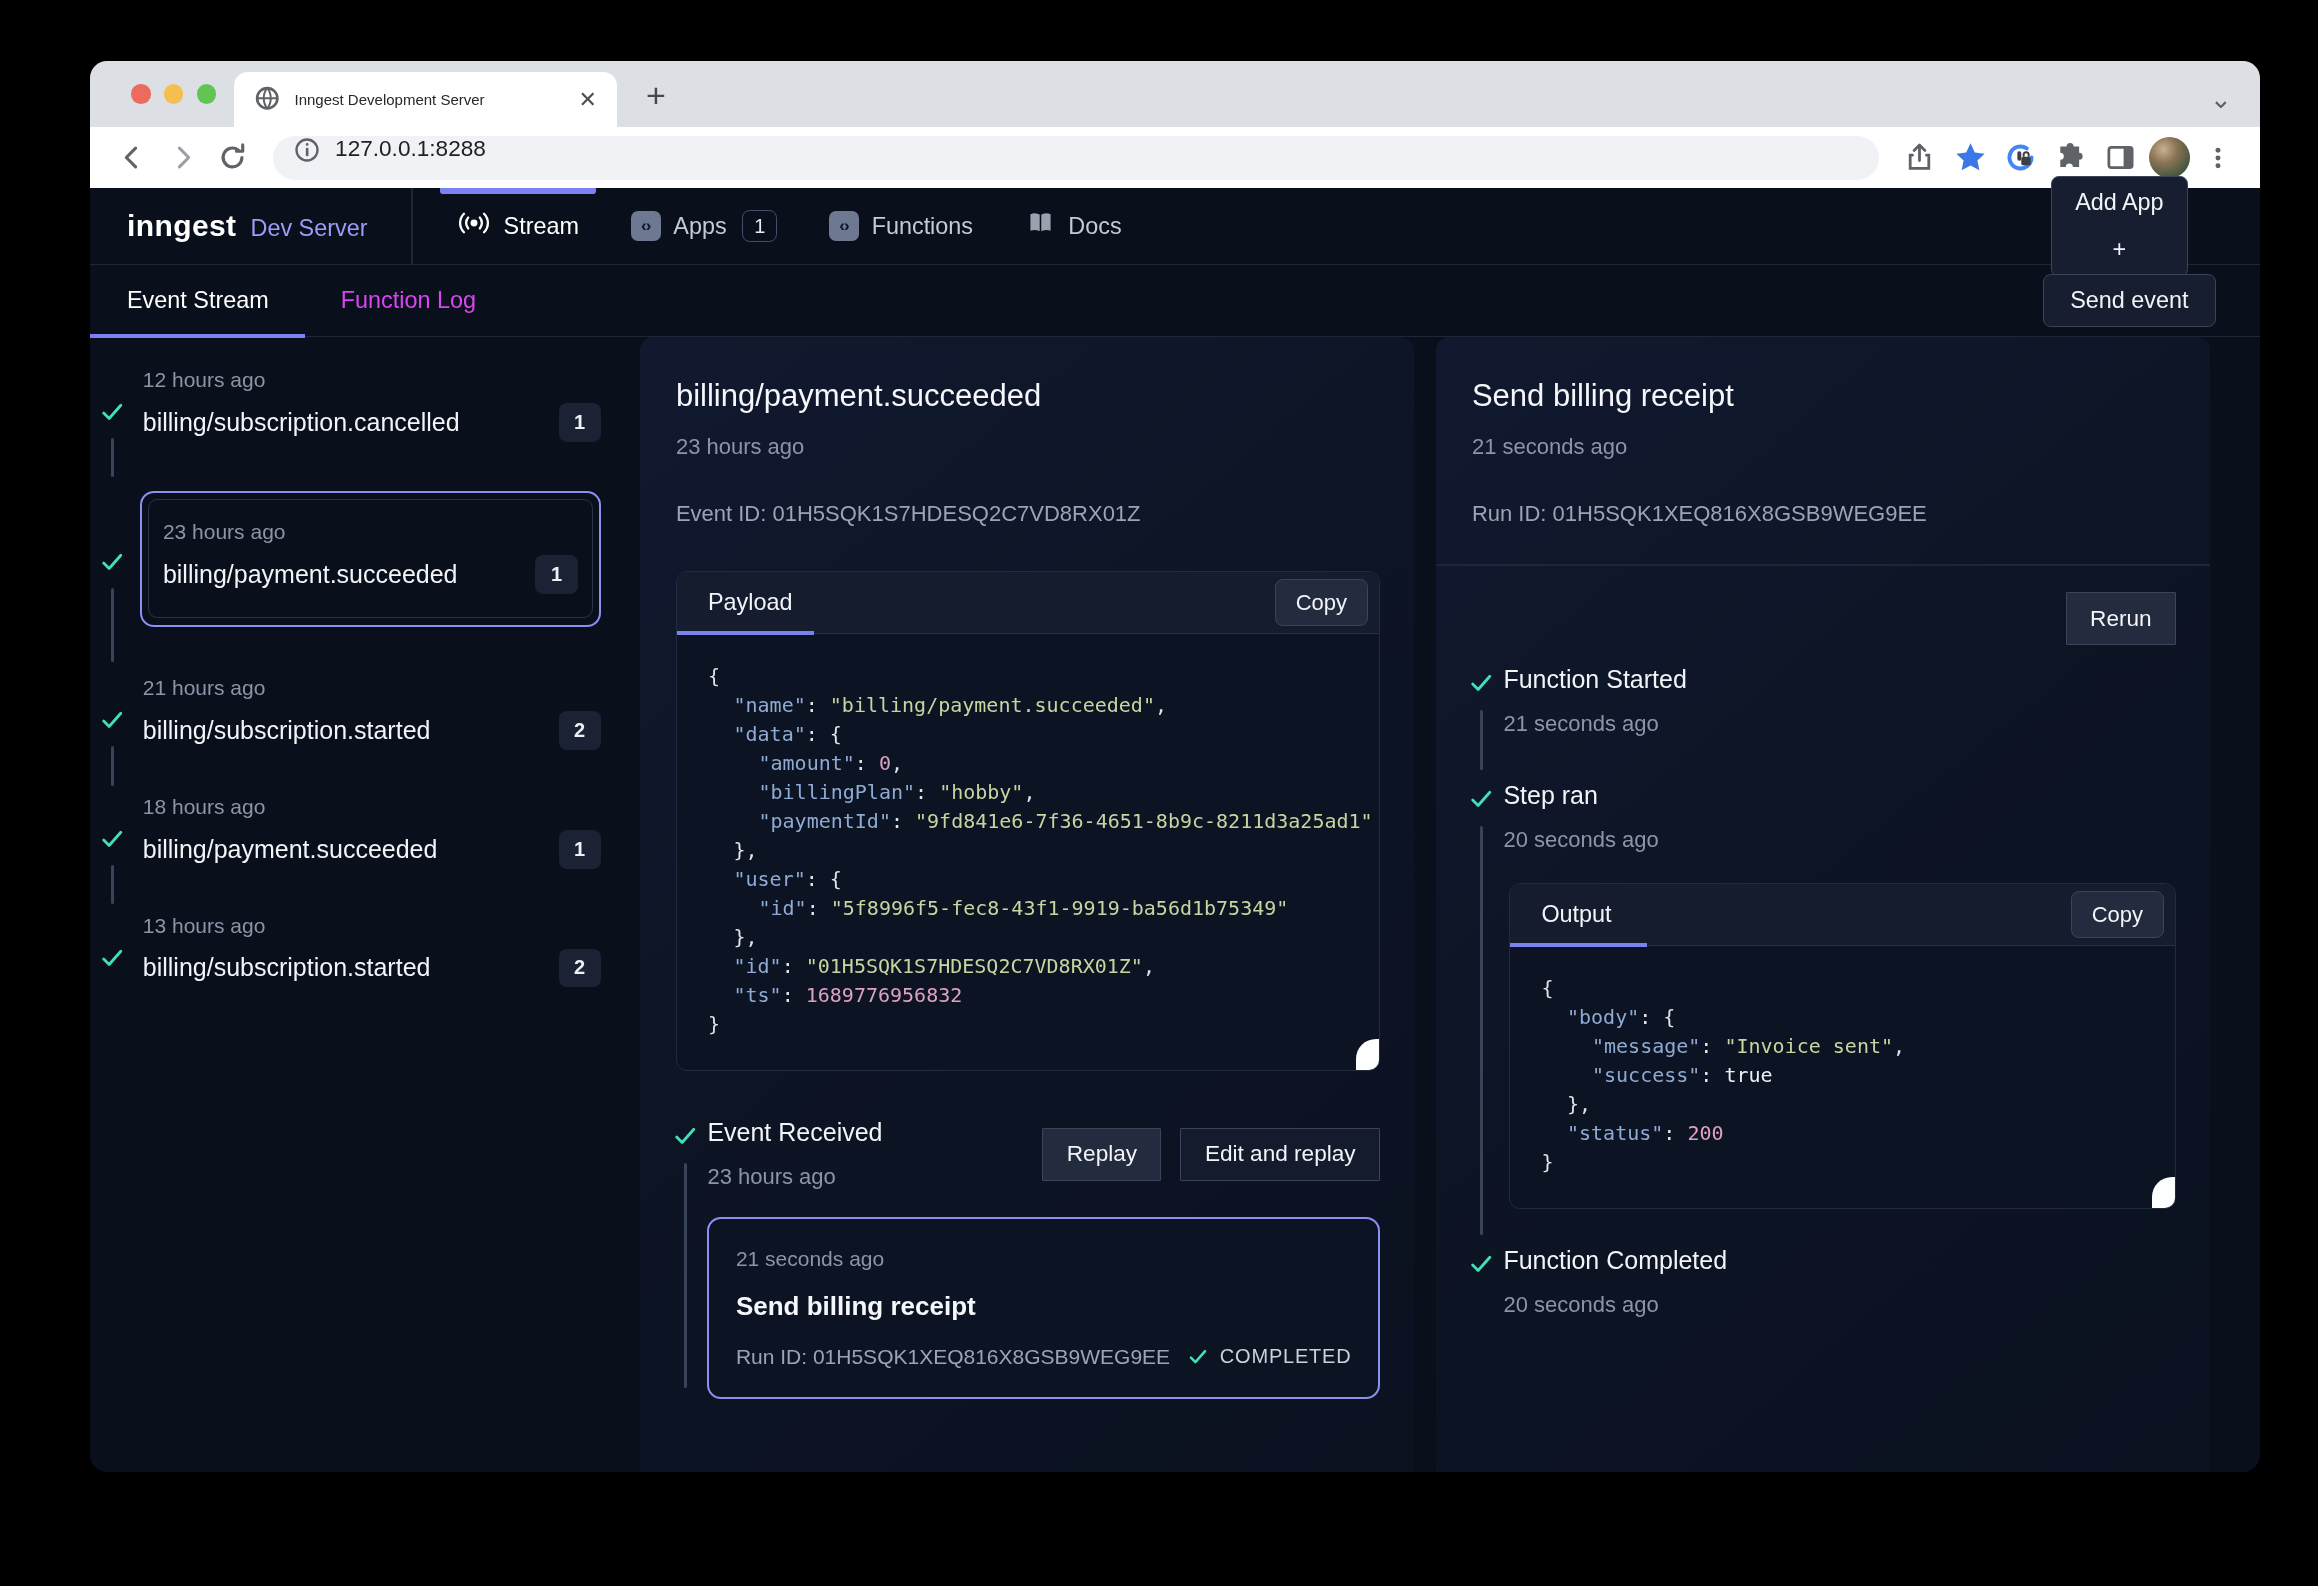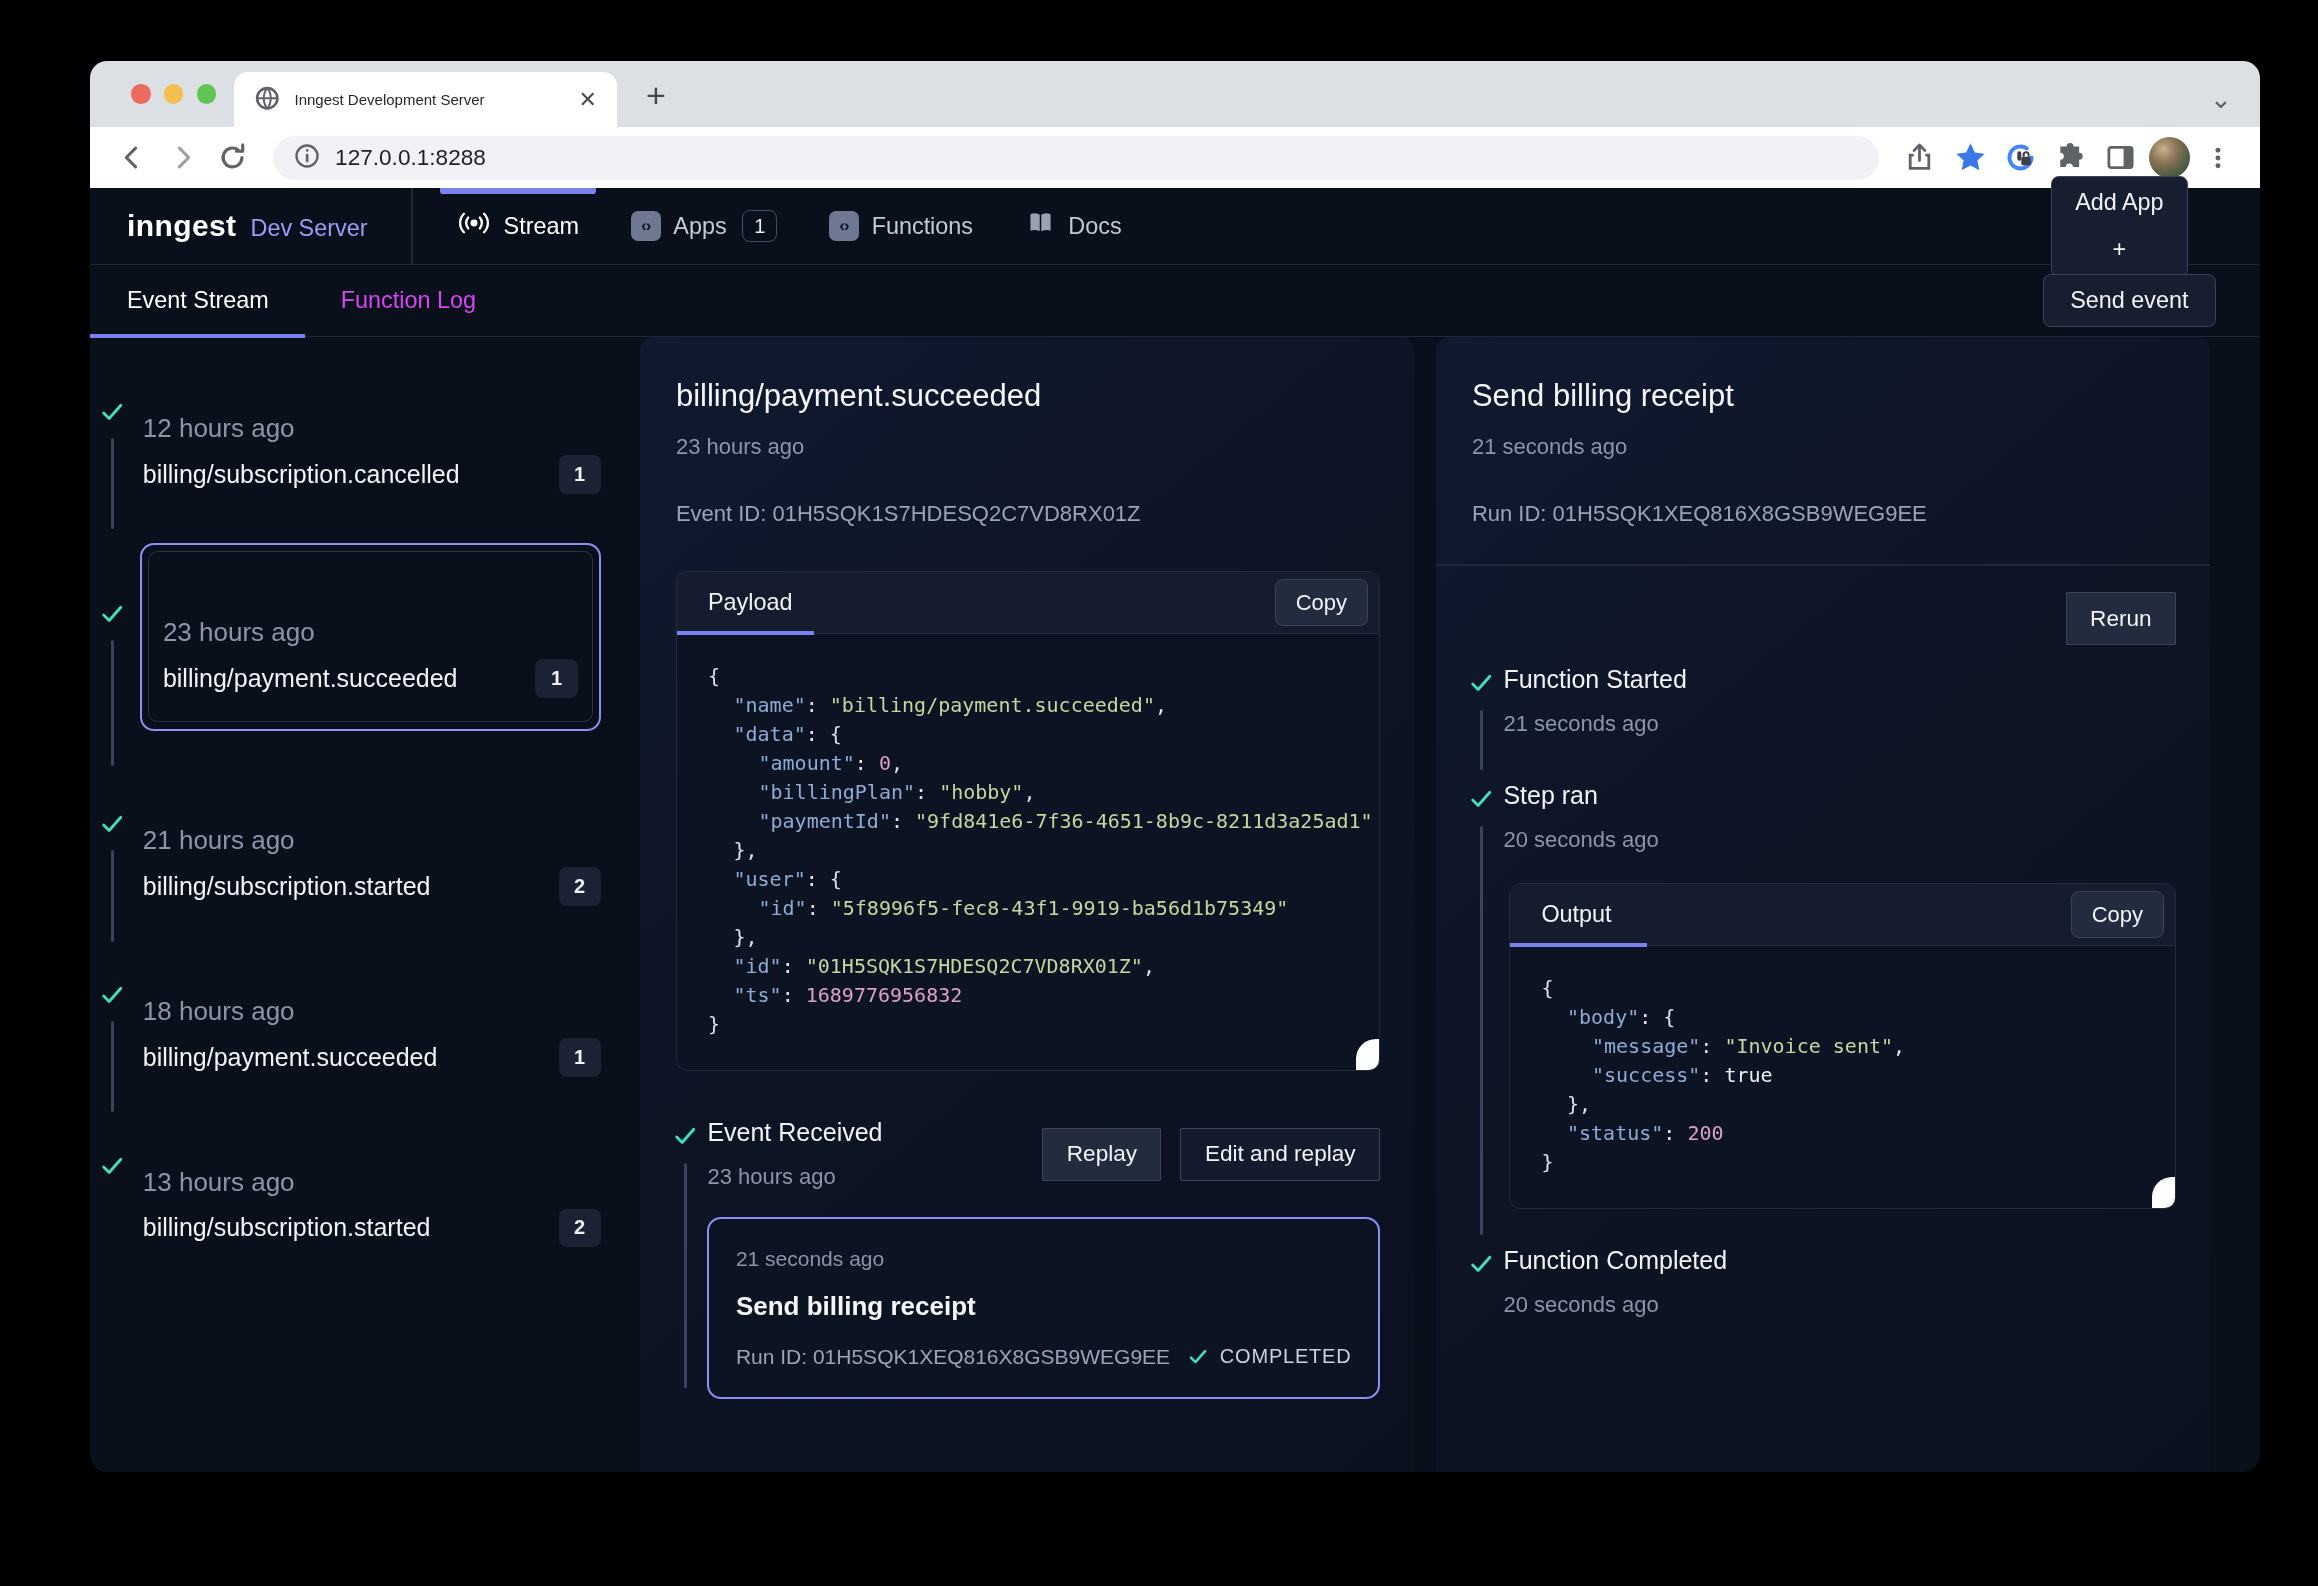--- a/index.html
+++ b/index.html
@@ -16,21 +16,21 @@
   .traffic{position:absolute;left:41px;top:23.4px;display:flex;gap:13.3px;}
   .dot{width:19.5px;height:19.5px;border-radius:50%;}
   .dot.r{background:#EC6A5E}.dot.y{background:#F4BF4F}.dot.g{background:#61C554}
   .tab{position:absolute;left:144px;top:11px;width:383px;height:55px;background:#fff;border-radius:14px 14px 0 0;display:flex;align-items:center;padding:0 20px;}
   .tab-title{font-size:15px;color:#26282C;flex:1;margin-left:14px;white-space:nowrap;overflow:hidden;}
   .tab-close{font-size:22px;color:#4A4D52;margin-left:6.2px;}
   .newtab{position:absolute;left:556px;top:17px;font-size:34px;color:#45484D;font-weight:300;line-height:34px;}
   .strip-chev{position:absolute;right:28px;top:22px;font-size:26.5px;color:#5F6368;}
   .toolbar{height:61px;background:#FFFFFF;display:flex;align-items:center;padding:0 20px;gap:6.2px;}
   .tool-ic{width:44px;height:44px;display:flex;align-items:center;justify-content:center;color:#5F6368;}
-  .urlpill{flex:1;height:44px;background:#F0F2F5;border-radius:22px;display:flex;align-items:center;padding:12px 20px;margin:0 12.5px;gap:14px;}
+  .urlpill{flex:1;height:44px;background:#F0F2F5;border-radius:22px;display:flex;padding:0 20px;margin:0 12.5px;gap:14px;}
   .url-txt{font-size:22.6px;color:#202124;}
   .avatar{width:41px;height:41px;border-radius:50%;background:radial-gradient(circle at 35% 30%,#c9b18e 0%,#8a7356 35%,#4c5a42 70%,#2e3a2c 100%);}
   
   .page{height:1284px;background:var(--page-bg);display:flex;flex-direction:column;position:relative;}
   .topnav{height:77px;display:flex;align-items:center;border-bottom:1.6px solid #1F2737;position:relative;}
   .logo-wrap{display:flex;align-items:baseline;gap:14px;padding:0 44px 0 37px;}
   .logo{font-size:30px;font-weight:bold;color:#fff;letter-spacing:0.4px;}
   .logo-suffix{font-size:23.4px;color:#9B9DF7;}
   .nav-divider{width:1.6px;height:77px;background:#1F2737;}
   .navitems{display:flex;align-items:stretch;height:100%;margin-left:22px;gap:7.8px;}
@@ -47,21 +47,21 @@
   .ptab+.ptab{padding-left:72px;}
   .send-event{margin-left:auto;margin-right:44px;background:#171E2F;border:1.6px solid #3B445A;border-radius:7.8px;color:#F2F4F8;font-size:23.4px;padding:11.7px 26.5px;}
   
   .content{flex:1;display:flex;overflow:hidden;}
   .sidebar{width:528px;padding:31px 7.8px 0 0;}
   .ev{display:grid;grid-template-columns:45px 1fr;margin-bottom:0;}
   .ev-icon{display:flex;flex-direction:column;align-items:center;}
   .ev-line{width:2.3px;flex:1;background:#39435A;margin:9.4px 0;border-radius:1.6px;}
   .ev-line.hidden{visibility:hidden;}
   .ev-body{padding:0 9.4px 0 7.8px;}
-  .ev-time{font-size:26px;color:#8C95A8;margin-bottom:11px;margin-top:45px;}
+  .ev-time{font-size:21px;color:#8C95A8;margin-bottom:11px;}
   .ev-mainrow{display:flex;align-items:center;}
   .ev-name{font-size:25px;color:#F2F4F8;flex:1;}
   .ev-count{background:#1B2234;border-radius:7.8px;font-size:20px;font-weight:bold;color:#EDF0F5;padding:7.8px 15.6px;}
   .ev-spacer{height:45px;}
   .ev.selected-wrap{margin:4.7px 0;}
   .sel-card{border:2.3px solid #8D90F3;border-radius:14px;padding:6.2px;margin-left:-3.1px;}
   .sel-inner{border:0.8px solid #2A3347;border-radius:9.4px;padding:20px 14px 23.4px 14px;}
   .panel{width:774px;margin-left:22px;border-radius:14px;background:linear-gradient(140deg,#111930 0%,#0D1424 45%,#0B111F 100%);margin-top:0;height:1251px;padding:41px 34px 0 23.4px;position:relative;}
   .panel-title{font-size:31px;color:#F6F7FA;font-weight:500;margin-left:12.5px;}
   .panel-time{font-size:22px;color:#8C95A8;margin:20px 0 0 12.5px;}

